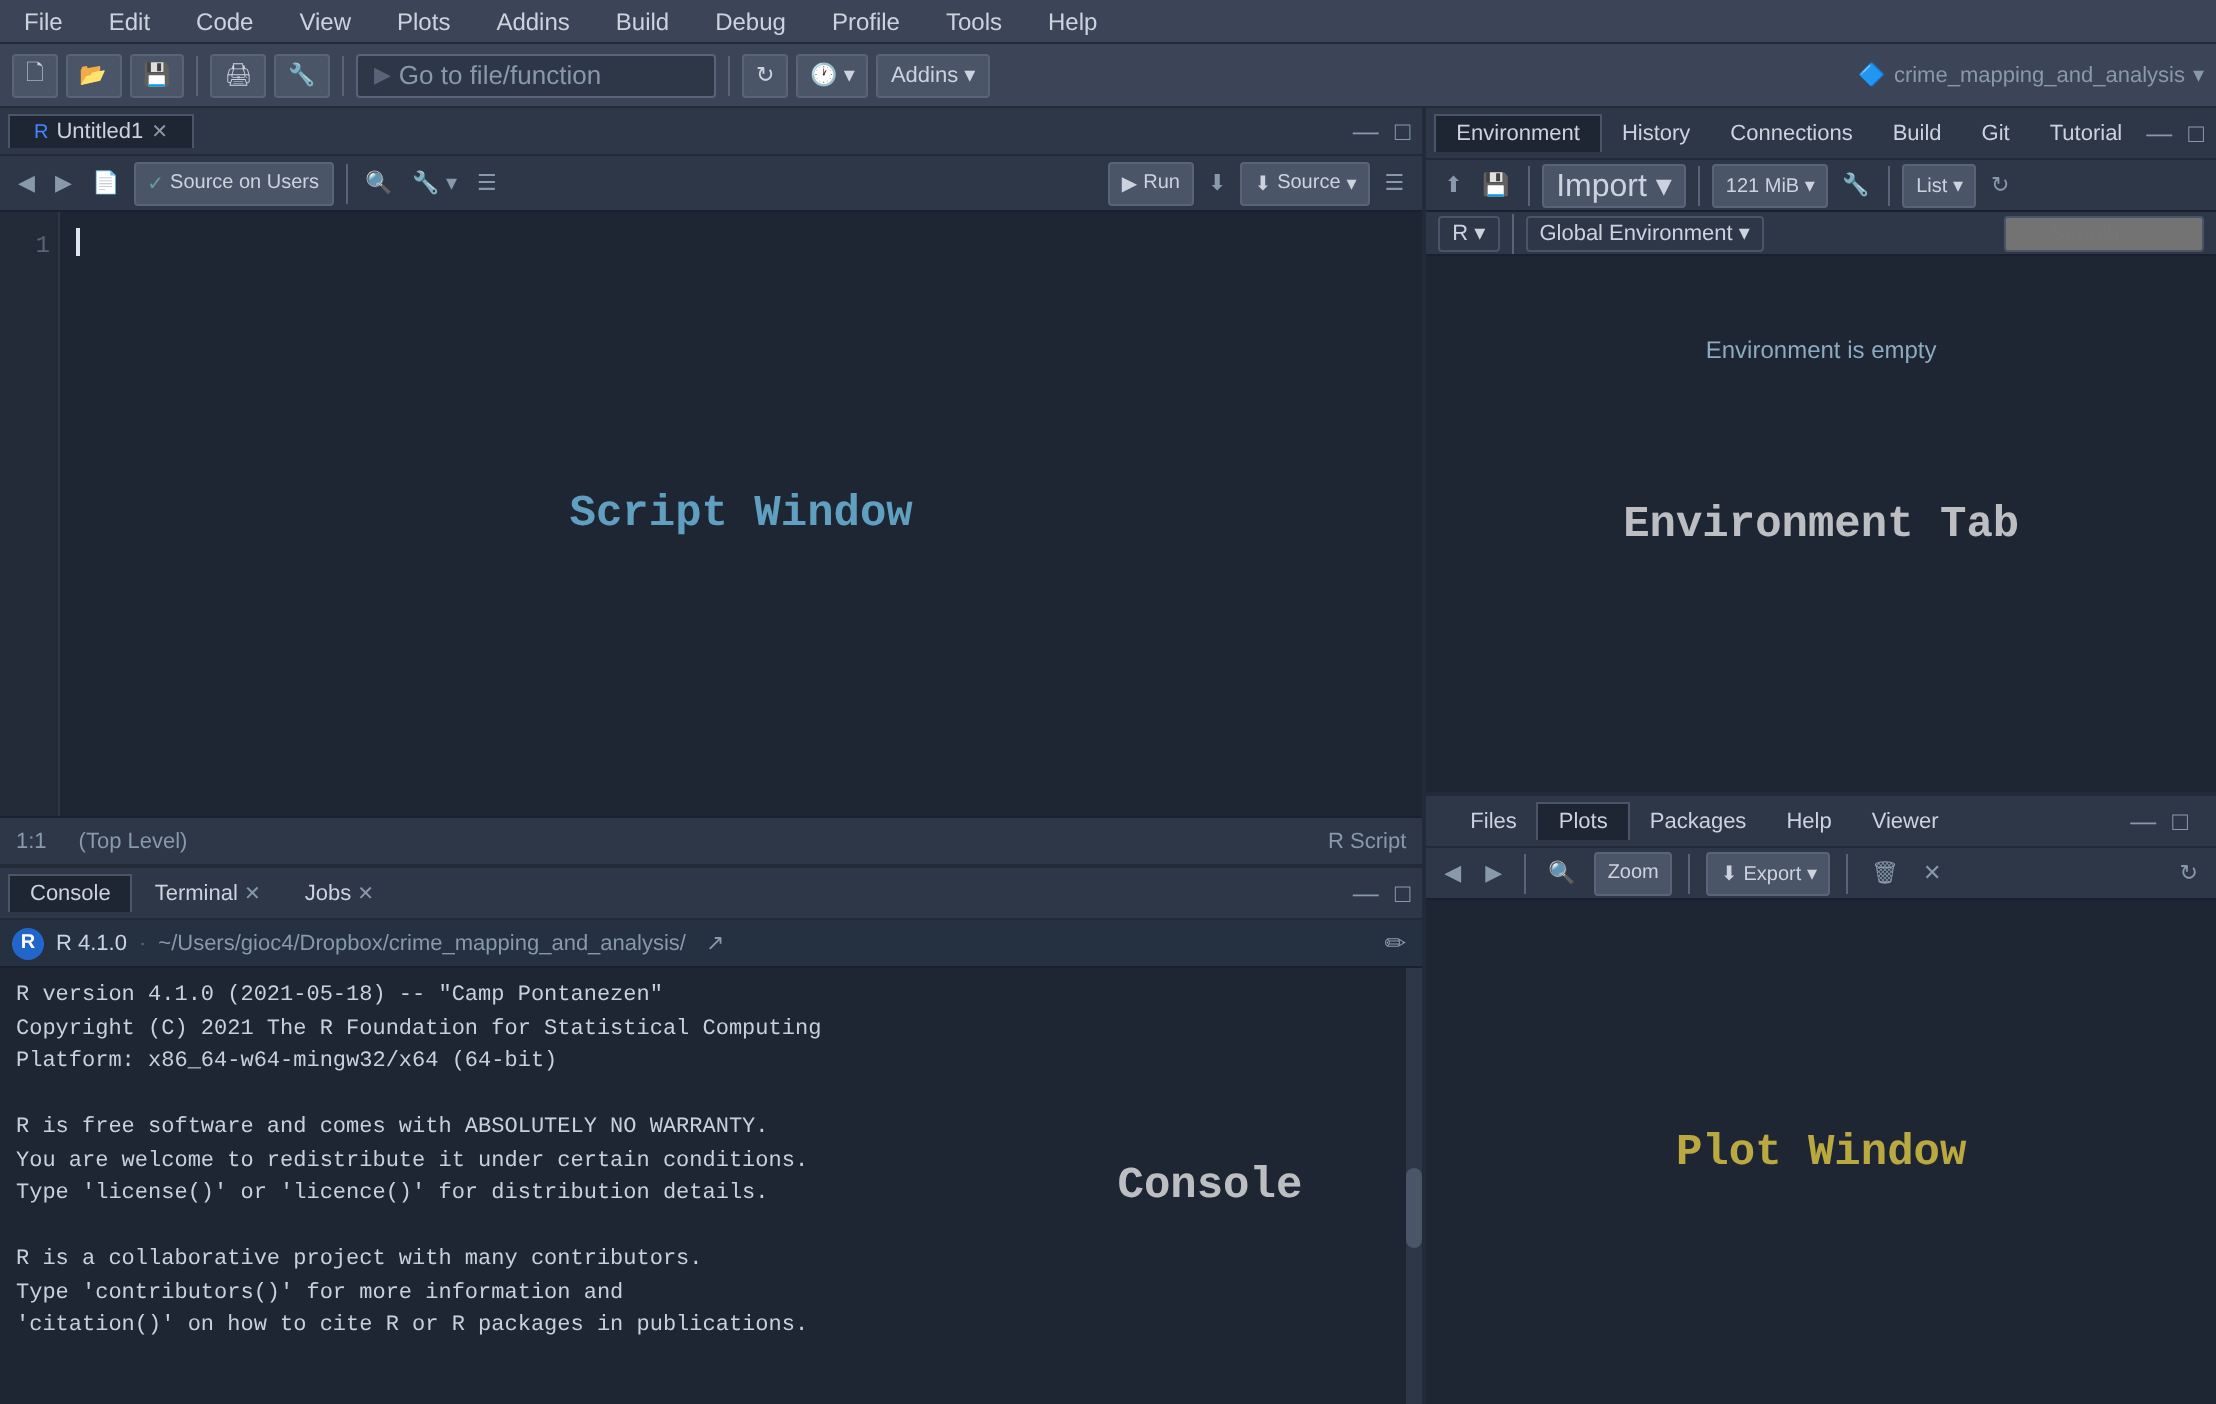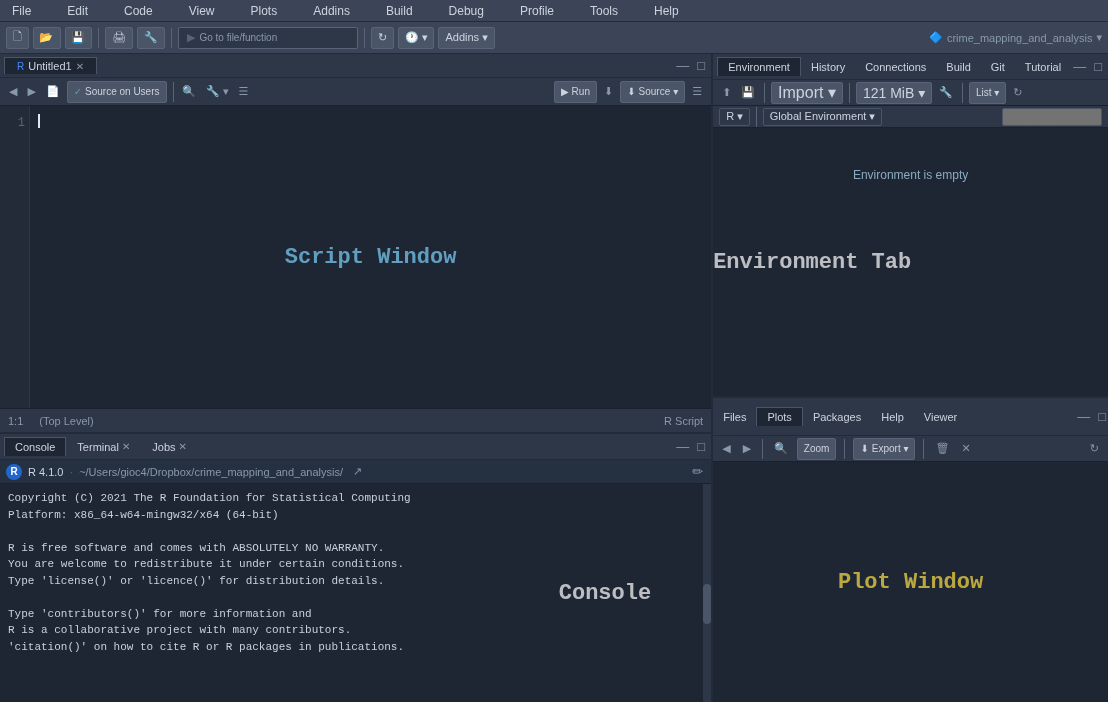--- a/index.html
+++ b/index.html
@@ -13,21 +13,21 @@
       overflow: hidden;
     }
 
     
     .menu-bar {
       background: #3c4557;
       height: 22px;
       display: flex;
       align-items: center;
       padding: 0 4px;
-      gap: 20px;
+      gap: 7px;
       border-bottom: 1px solid #232a38;
     }
     .menu-item {
       padding: 2px 8px;
       color: #cdd3de;
       cursor: pointer;
       font-size: 12px;
     }
 
     
@@ -340,21 +340,21 @@
       align-items: center;
       padding: 0 6px;
       gap: 4px;
       border-bottom: 1px solid #1a2030;
     }
     .env-body {
       flex: 1;
       background: #1e2533;
       display: flex;
       align-items: center;
-      justify-content: flex-start;
+      justify-content: center;
       position: relative;
     }
     .env-empty {
       color: #8caac0;
       font-size: 12px;
       position: absolute;
       top: 40px;
       left: 50%;
       transform: translateX(-50%);
     }
@@ -368,25 +368,25 @@
 
     
     .plot-pane {
       flex: 1;
       display: flex;
       flex-direction: column;
       background: #1e2533;
     }
     .plot-tab-bar {
       background: #2d3748;
-      height: 38px;
+      height: 26px;
       display: flex;
       align-items: center;
       border-bottom: 1px solid #232a38;
-      padding: 0 0;
+      padding: 0 12px;
     }
     .plot-tab {
       padding: 3px 10px;
       font-size: 11px;
       cursor: pointer;
       color: #cdd3de;
     }
     .plot-tab.active {
       background: #1e2533;
       border: 1px solid #4a5568;
@@ -487,21 +487,21 @@
 <div class="toolbar">
   <button class="toolbar-btn">🗋</button>
   <button class="toolbar-btn">📂</button>
   <button class="toolbar-btn">💾</button>
   <div class="toolbar-sep"></div>
   <button class="toolbar-btn">🖨</button>
   <button class="toolbar-btn">🔧</button>
   <div class="toolbar-sep"></div>
   <div class="toolbar-goto">
     <span style="color:#5a6478">▶</span>
-    <span style="color:#8899aa;font-size:10px">Go to file/function</span>
+    <span style="color:#8899aa;font-size:13px">Go to file/function</span>
   </div>
   <div class="toolbar-sep"></div>
   <button class="toolbar-btn">↻</button>
   <button class="toolbar-btn">🕐 ▾</button>
   <button class="toolbar-btn">Addins ▾</button>
   <div class="project-name">
     <span>🔷</span>
     <span>crime_mapping_and_analysis</span>
     <span style="cursor:pointer">▾</span>
   </div>
@@ -585,29 +585,30 @@
       <div class="console-header">
         <span class="r-icon">R</span>
         <span>R 4.1.0</span>
         <span style="color:#5a6478">·</span>
         <span class="console-path">~/Users/gioc4/Dropbox/crime_mapping_and_analysis/</span>
         <span style="margin-left:4px;color:#8899aa">↗</span>
         <button class="icon-btn" style="margin-left:auto">✏</button>
       </div>
 
       <div class="console-body">
+        <div>R version 4.1.0 (2021-05-18) -- "Camp Pontanezen"</div>
         <div>Copyright (C) 2021 The R Foundation for Statistical Computing</div>
         <div>Platform: x86_64-w64-mingw32/x64 (64-bit)</div>
         <div>&nbsp;</div>
         <div>R is free software and comes with ABSOLUTELY NO WARRANTY.</div>
         <div>You are welcome to redistribute it under certain conditions.</div>
         <div>Type 'license()' or 'licence()' for distribution details.</div>
         <div>&nbsp;</div>
+        <div>R is a collaborative project with many contributors.</div>
         <div>Type 'contributors()' for more information and</div>
-        <div>R is a collaborative project with many contributors.</div>
         <div>'citation()' on how to cite R or R packages in publications.</div>
         <div class="console-label">Console</div>
         <div class="console-scrollbar">
           <div class="console-scrollbar-thumb"></div>
         </div>
       </div>
     </div>
 
   </div>
 
@@ -627,21 +628,21 @@
           <button class="icon-btn">□</button>
         </div>
       </div>
 
       <div class="env-toolbar">
         <button class="small-icon-btn">⬆</button>
         <button class="small-icon-btn">💾</button>
         <div class="toolbar-sep"></div>
         <button class="toolbar-btn" style="font-size:16px">Import ▾</button>
         <div class="toolbar-sep"></div>
-        <button class="toolbar-btn" style="font-size:14px">121 MiB ▾</button>
+        <button class="toolbar-btn" style="font-size:10px">121 MiB ▾</button>
         <button class="small-icon-btn">🔧</button>
         <div class="toolbar-sep"></div>
         <button class="toolbar-btn" style="font-size:10px">List ▾</button>
         <button class="small-icon-btn">↻</button>
       </div>
 
       <div style="background:#2d3748;height:22px;display:flex;align-items:center;padding:0 6px;gap:4px;border-bottom:1px solid #1a2030">
         <button class="dropdown-btn">R ▾</button>
         <div class="toolbar-sep"></div>
         <button class="dropdown-btn">Global Environment ▾</button>

